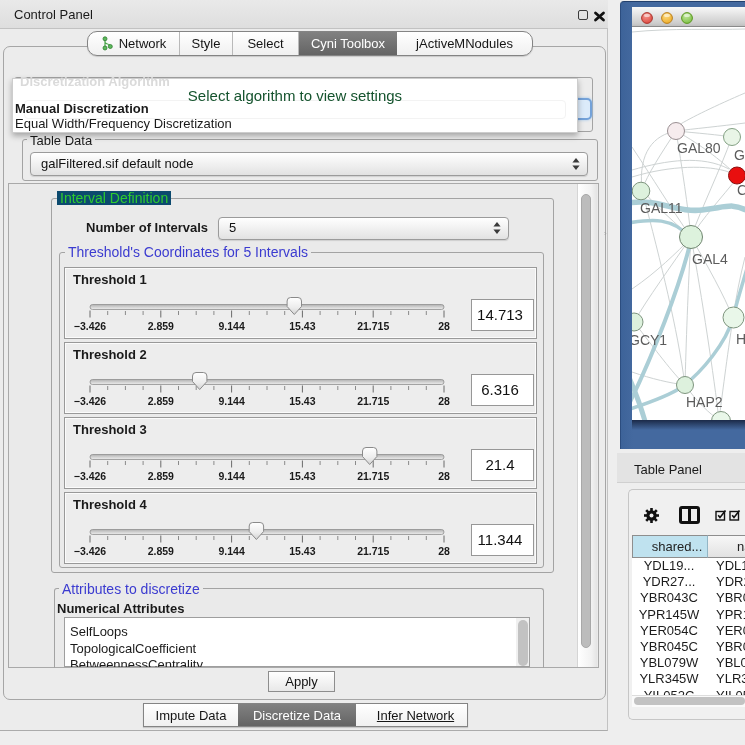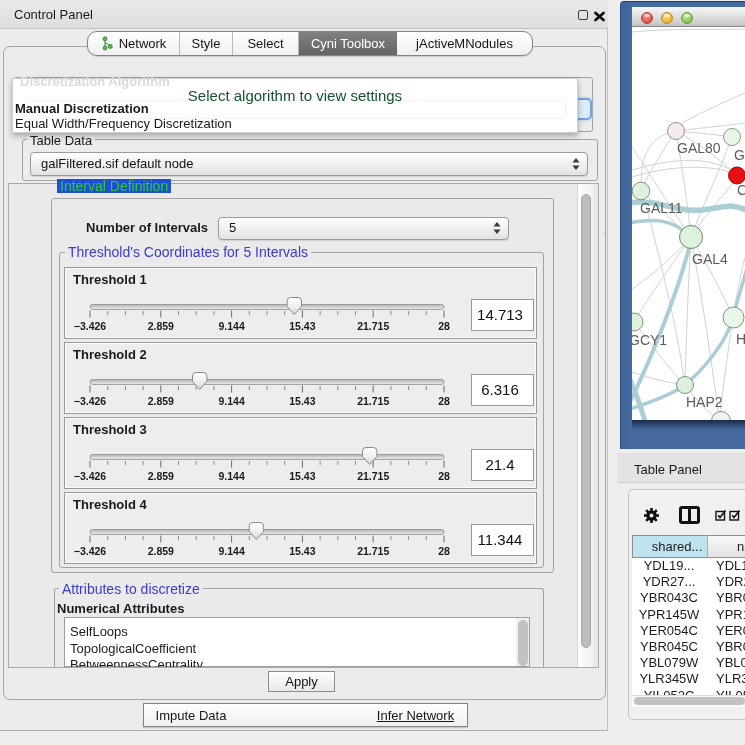--- a/index.html
+++ b/index.html
@@ -50,21 +50,21 @@
 <div class="abs combo" style="left:30px;top:152px;width:556px;height:22px"></div>
 <div class="abs ctext" style="left:41px;top:156px">galFiltered.sif default node</div>
 <svg class="abs" style="left:571px;top:158px" width="10" height="12" viewBox="0 0 10 12">
       <path d="M5 0 L8.6 4.4 L1.4 4.4 Z" fill="#3a3a3a"></path>
       <path d="M5 12 L8.6 7.6 L1.4 7.6 Z" fill="#3a3a3a"></path>
     </svg>
 <div class="abs" style="left:8px;top:183px;width:591px;height:485px;border:1px solid #a9a9a9;background:#eaeaea;box-sizing:border-box"></div>
 <div class="abs" style="left:577px;top:184px;width:19px;height:483px;background:linear-gradient(90deg,#ffffff,#f2f2f2 70%,#e4e4e4);border-left:1px solid #d5d5d5"></div>
 <div class="abs" style="left:581px;top:194px;width:10px;height:454px;background:#bcbcbc;border:1px solid #a8a8a8;border-radius:5px;box-sizing:border-box"></div>
 <div class="abs grp" style="left:51px;top:198px;width:501px;height:373px"></div>
-<div class="abs gtitle" style="left:57px;top:179px;color:#2ecc2e;background:#1d4ed8">Interval Definition</div>
+<div class="abs gtitle" style="left:57px;top:191px;color:#2ecc2e;background:#0c4a6e">Interval Definition</div>
 <div class="abs b13" style="left:86px;top:220px">Number of Intervals</div>
 <div class="abs combo" style="left:218px;top:217px;width:289px;height:21px"></div>
 <div class="abs ctext" style="left:229px;top:220px">5</div>
 <svg class="abs" style="left:492px;top:222px" width="10" height="12" viewBox="0 0 10 12">
       <path d="M5 0 L8.6 4.4 L1.4 4.4 Z" fill="#3a3a3a"></path>
       <path d="M5 12 L8.6 7.6 L1.4 7.6 Z" fill="#3a3a3a"></path>
     </svg>
 <div class="abs grp" style="left:59px;top:252px;width:483px;height:314px"></div>
 <div class="abs gtitle" style="left:65px;top:245px;color:#3b3bd0;background:#eaeaea">Threshold's Coordinates for 5 Intervals</div>
 <div class="abs tpanel" style="left:64px;top:267px;width:471px;height:70px"></div>
@@ -256,20 +256,21 @@
 <div class="abs b13" style="left:57px;top:601px">Numerical Attributes</div>
 <div class="abs" style="left:64px;top:617px;width:466px;height:50px;background:#fff;border:1px solid #9e9e9e;box-sizing:border-box;overflow:hidden"></div>
 <div class="abs r13" style="left:70px;top:624px">SelfLoops</div>
 <div class="abs r13" style="left:70px;top:641px">TopologicalCoefficient</div>
 <div class="abs r13" style="left:70px;top:657px;width:220px;height:10px;overflow:hidden">BetweennessCentrality</div>
 <div class="abs" style="left:516px;top:618px;width:13px;height:48px;background:#f0f0f0"></div>
 <div class="abs" style="left:518px;top:620px;width:10px;height:46px;background:#c2c2c2;border-radius:5px"></div>
 <div class="abs" style="left:268px;top:671px;width:67px;height:21px;background:linear-gradient(#ffffff,#e8e8e8);border:1px solid #8d8d8d;border-radius:0;font-size:13px;color:#111;text-align:center;line-height:20px;box-sizing:border-box">Apply</div>
 <div class="abs" style="left:143px;top:703px;width:323px;height:22px;background:linear-gradient(#ffffff,#f0f0f0);border:1px solid #848484;border-radius:0;box-shadow:0 1px 1px rgba(0,0,0,0.15)">
 <div class="tabseg" style="left:0px;width:94px;border-radius:5px 0 0 5px;">Impute Data</div>
+<div class="tabseg tabdark" style="left:94px;width:118px;">Discretize Data</div>
 <div class="tabseg" style="left:216px;width:111px;border-radius:0 5px 5px 0;text-decoration:underline;">Infer Network</div>
 </div>
 <div class="abs" style="left:620px;top:1px;width:125px;height:448px;background:linear-gradient(90deg,#3d6399,#44699f 12px,#44699f);border-top:1px solid #23406c;border-left:1px solid #2c4d7f;border-radius:4px 0 0 0;box-sizing:border-box"></div>
 <div class="abs" style="left:632px;top:7px;width:113px;height:20px;background:linear-gradient(#f8f8f8,#cdcdcd 85%,#bfbfbf);border-bottom:1px solid #8a8a8a;box-sizing:border-box"></div>
 <svg class="abs" style="left:641px;top:11.5px" width="12" height="12" viewBox="0 0 12 12">
       <defs>
         <radialGradient id="g647" cx="0.4" cy="0.3" r="0.8">
           <stop offset="0" stop-color="#f2958d"></stop>
           <stop offset="1" stop-color="#dd4238"></stop>
         </radialGradient>

